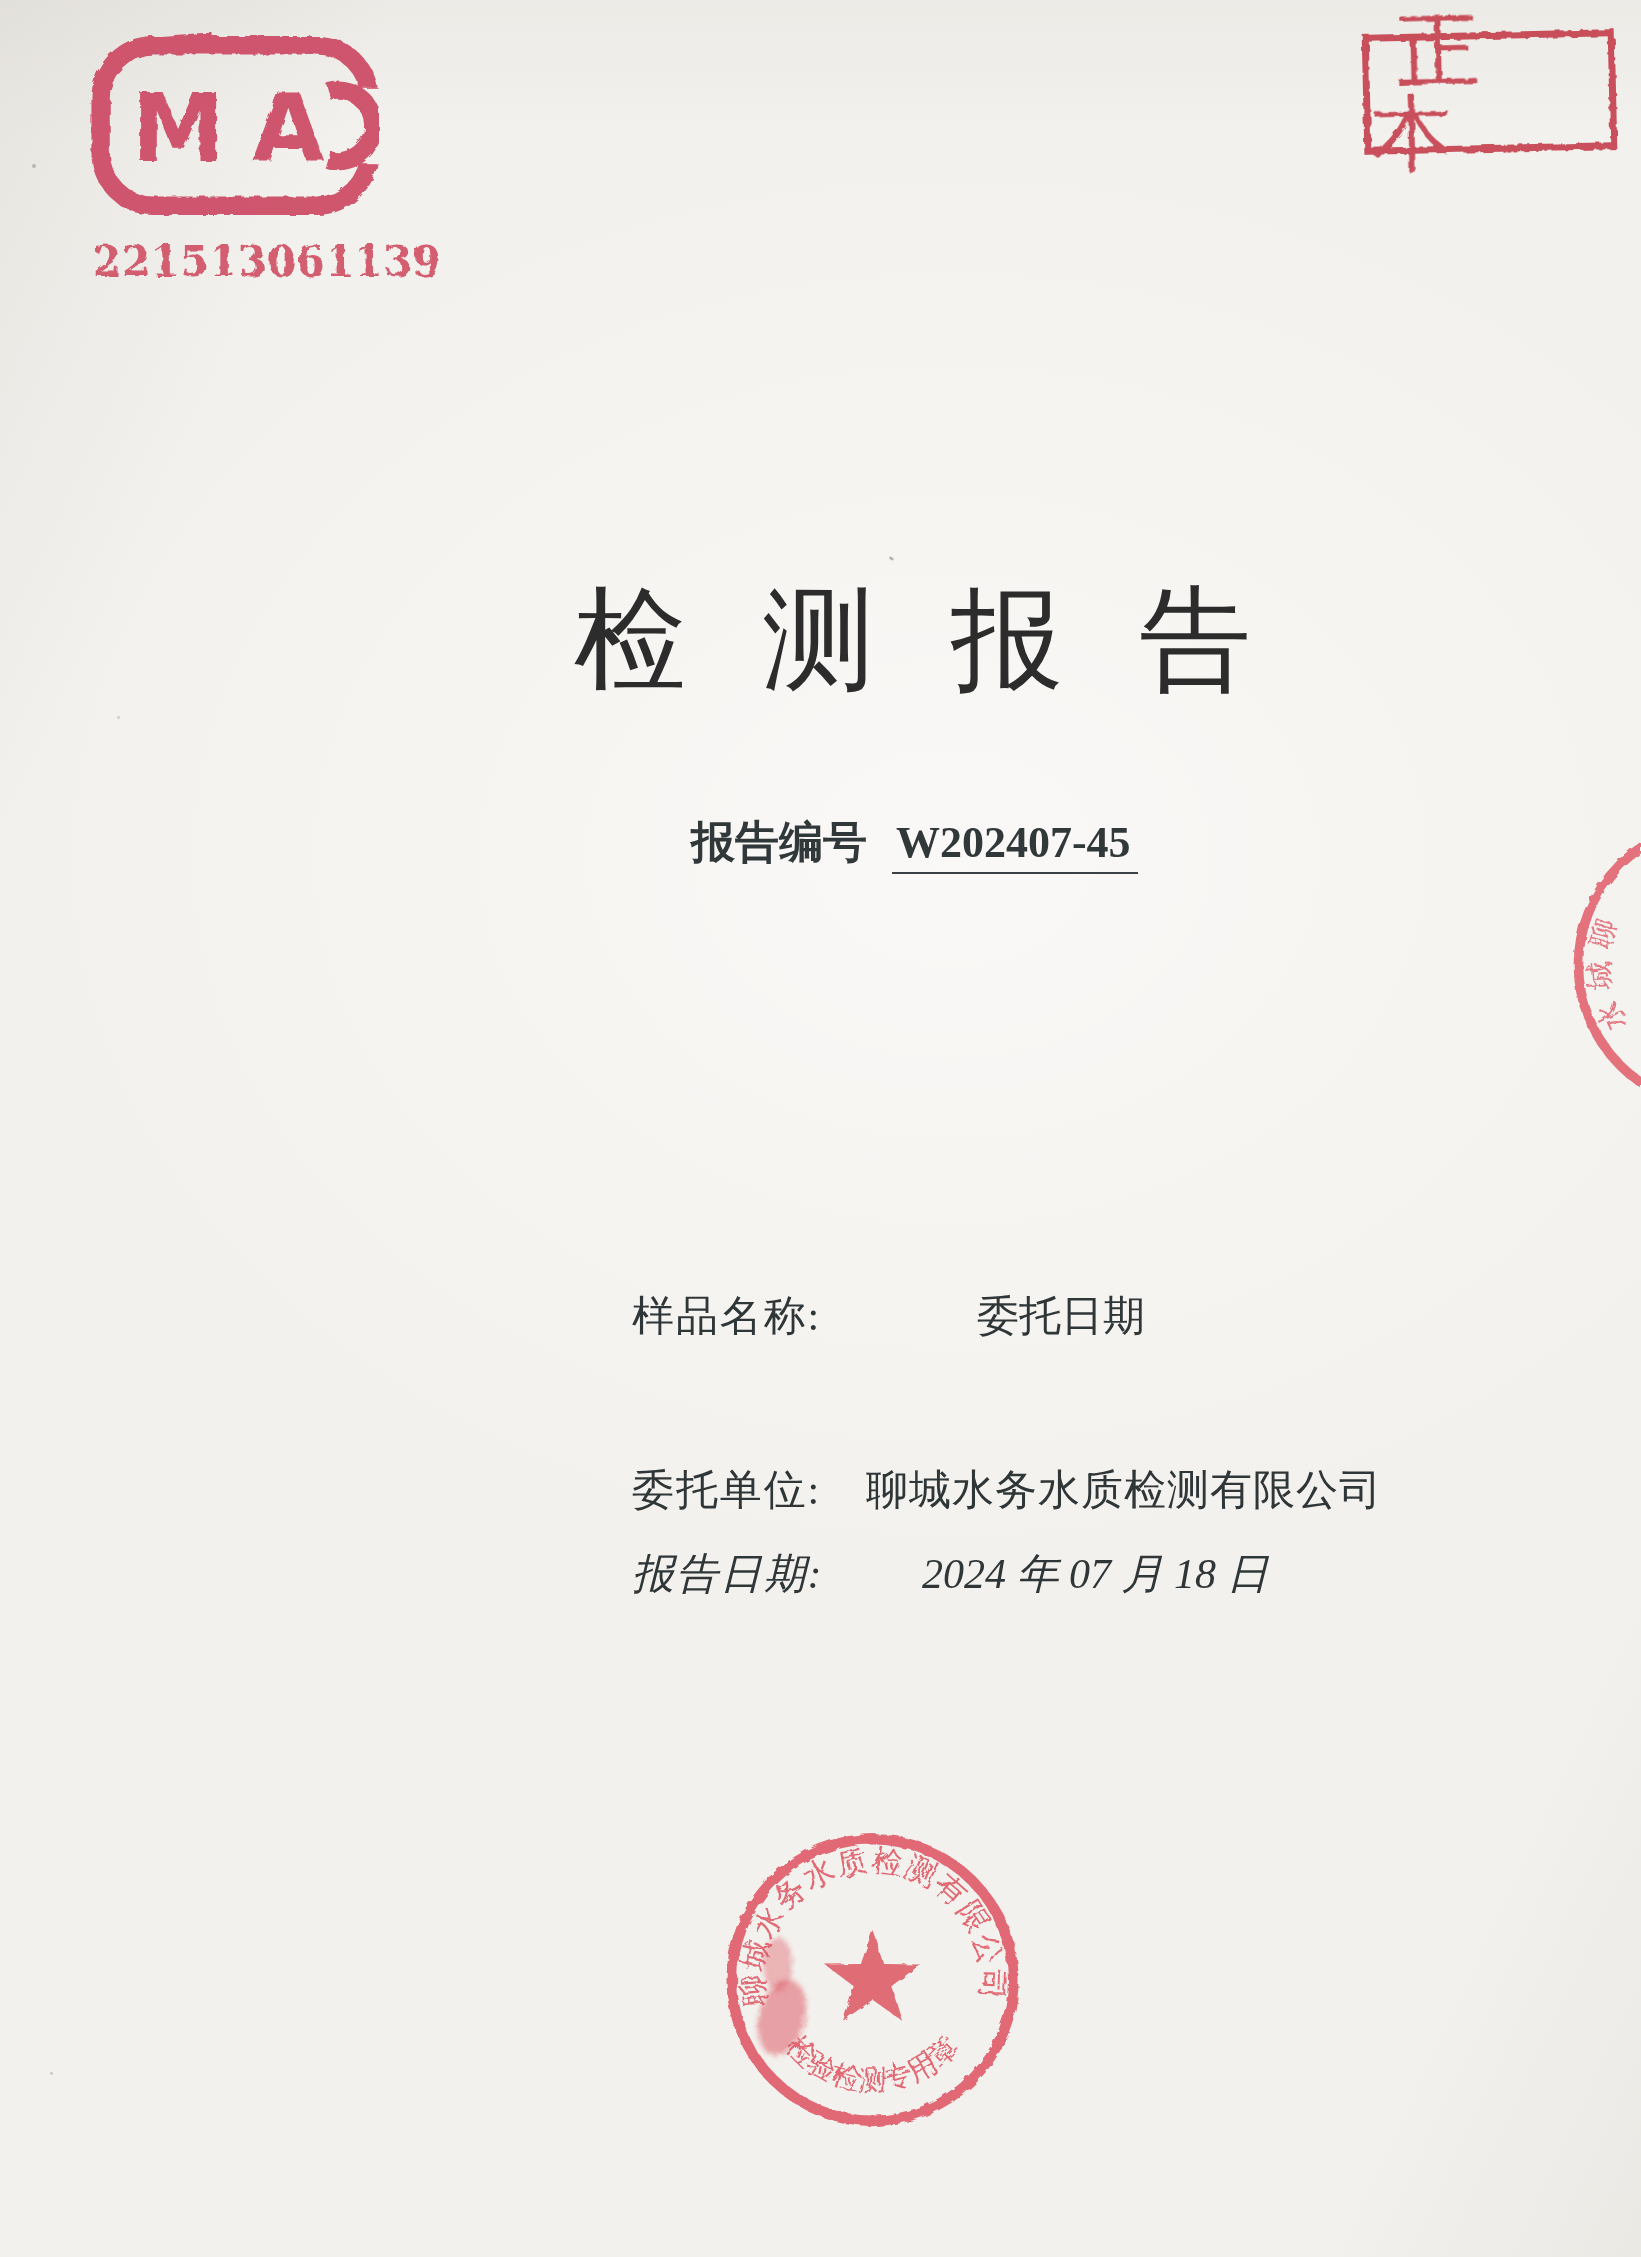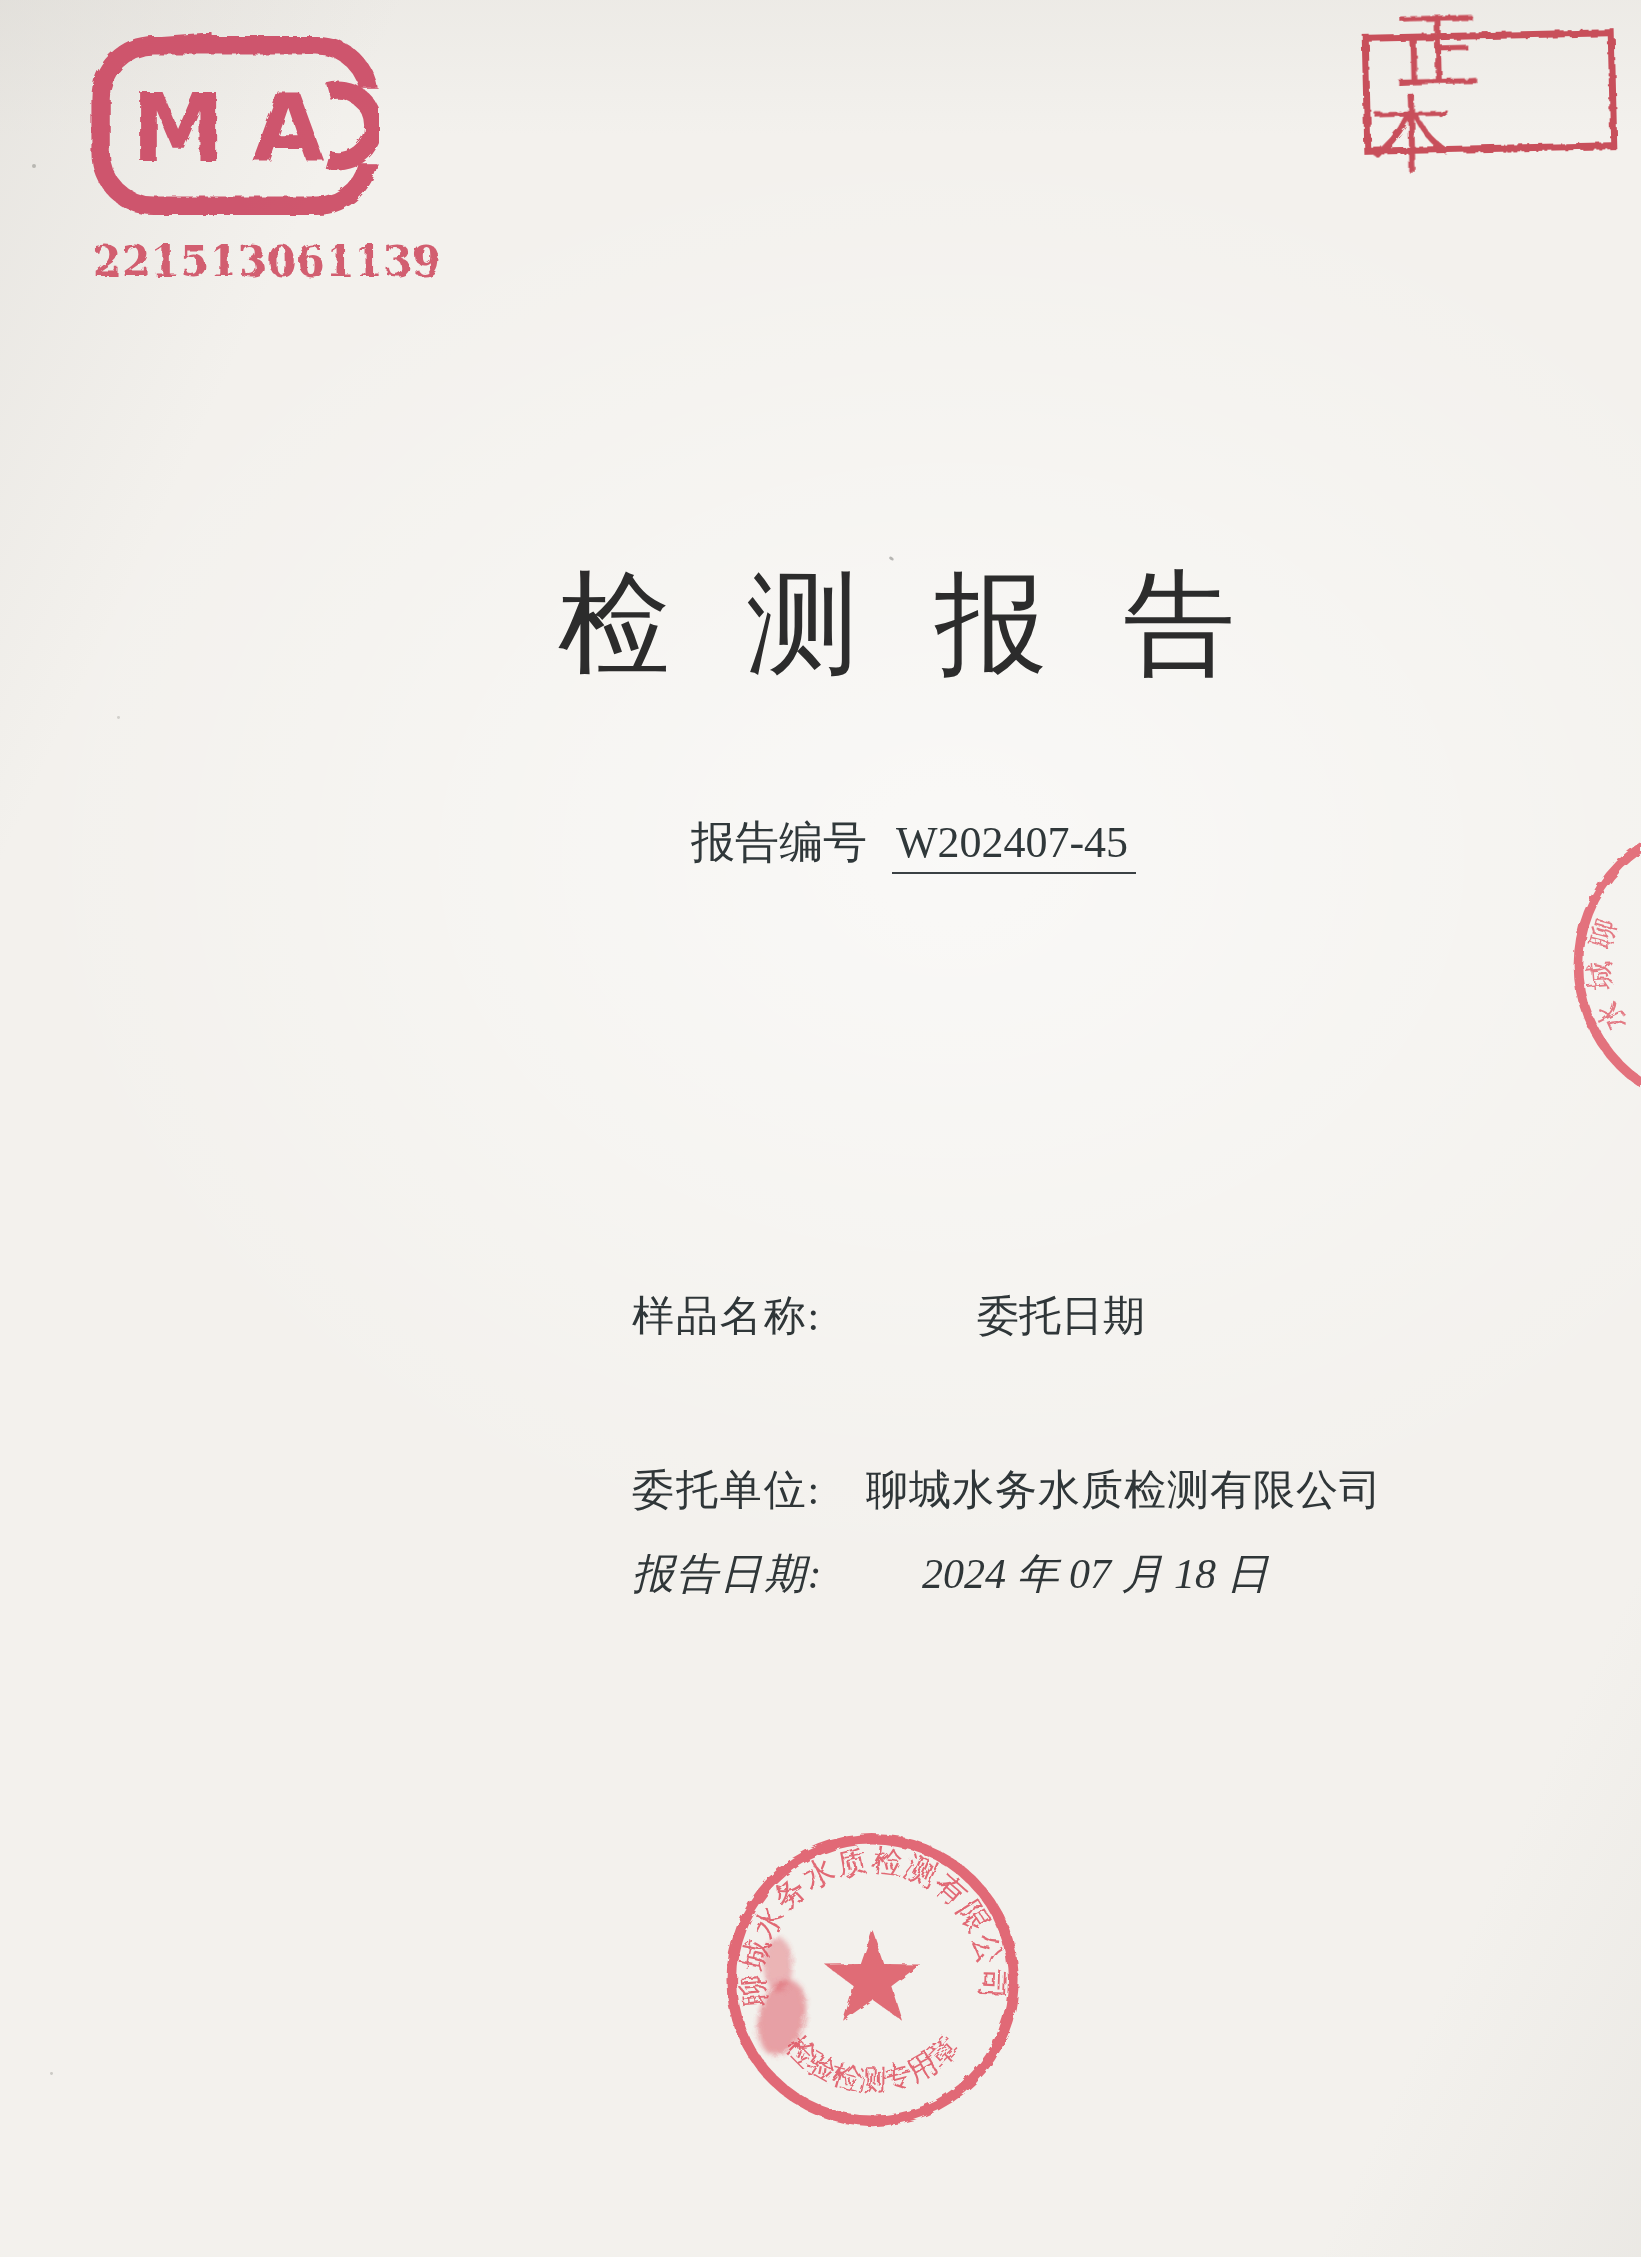--- a/index.html
+++ b/index.html
@@ -30,29 +30,29 @@
   .copy-stamp{
     position:absolute;left:1363px;top:32px;width:253px;height:120px;
     border:7.7px solid #c5434f;box-sizing:border-box;
     display:flex;align-items:center;justify-content:space-evenly;
     transform:rotate(-1.3deg);
     color:#c5434f;font-size:83px;line-height:1;
     filter:url(#ink);opacity:.92;
   }
   
   .title{
-    position:absolute;left:558px;top:560px;margin:0;
+    position:absolute;left:558px;top:560px;margin:16px;
     font-size:112px;font-weight:400;line-height:1.15;
     letter-spacing:7.7px;word-spacing:33px;
     color:#2c2c2c;white-space:nowrap;text-align:right;
   }
   
   .report-no{
     position:absolute;left:691px;top:813px;
-    font-size:44px;color:#30383a;white-space:nowrap;
+    font-size:44px;color:#30383a;white-space:nowrap;font-weight:bold;
   }
   .report-no .val{
     margin-left:25px;
     border-bottom:2.9px solid #3b4144;
     padding:0 7.7px 4.8px 3.9px;
   }
   
   .row{position:absolute;left:0;top:0;width:100%;height:58px;font-size:42px;color:#2f3638;}
   .row .lab{position:absolute;left:632px;letter-spacing:1.9px;white-space:nowrap;}
   .row .val{position:absolute;white-space:nowrap;}

